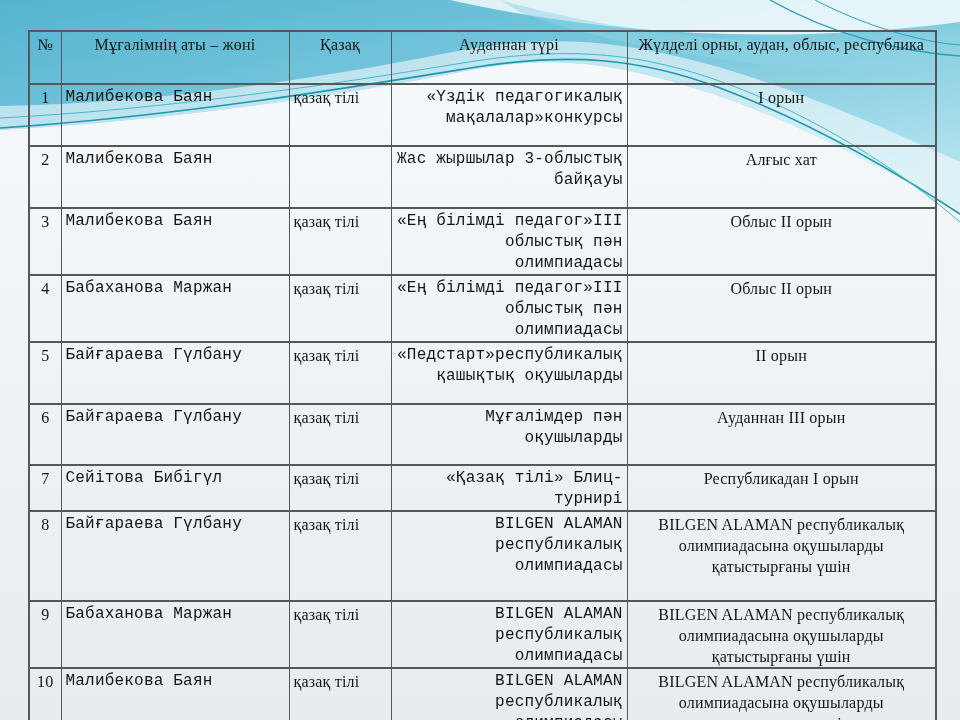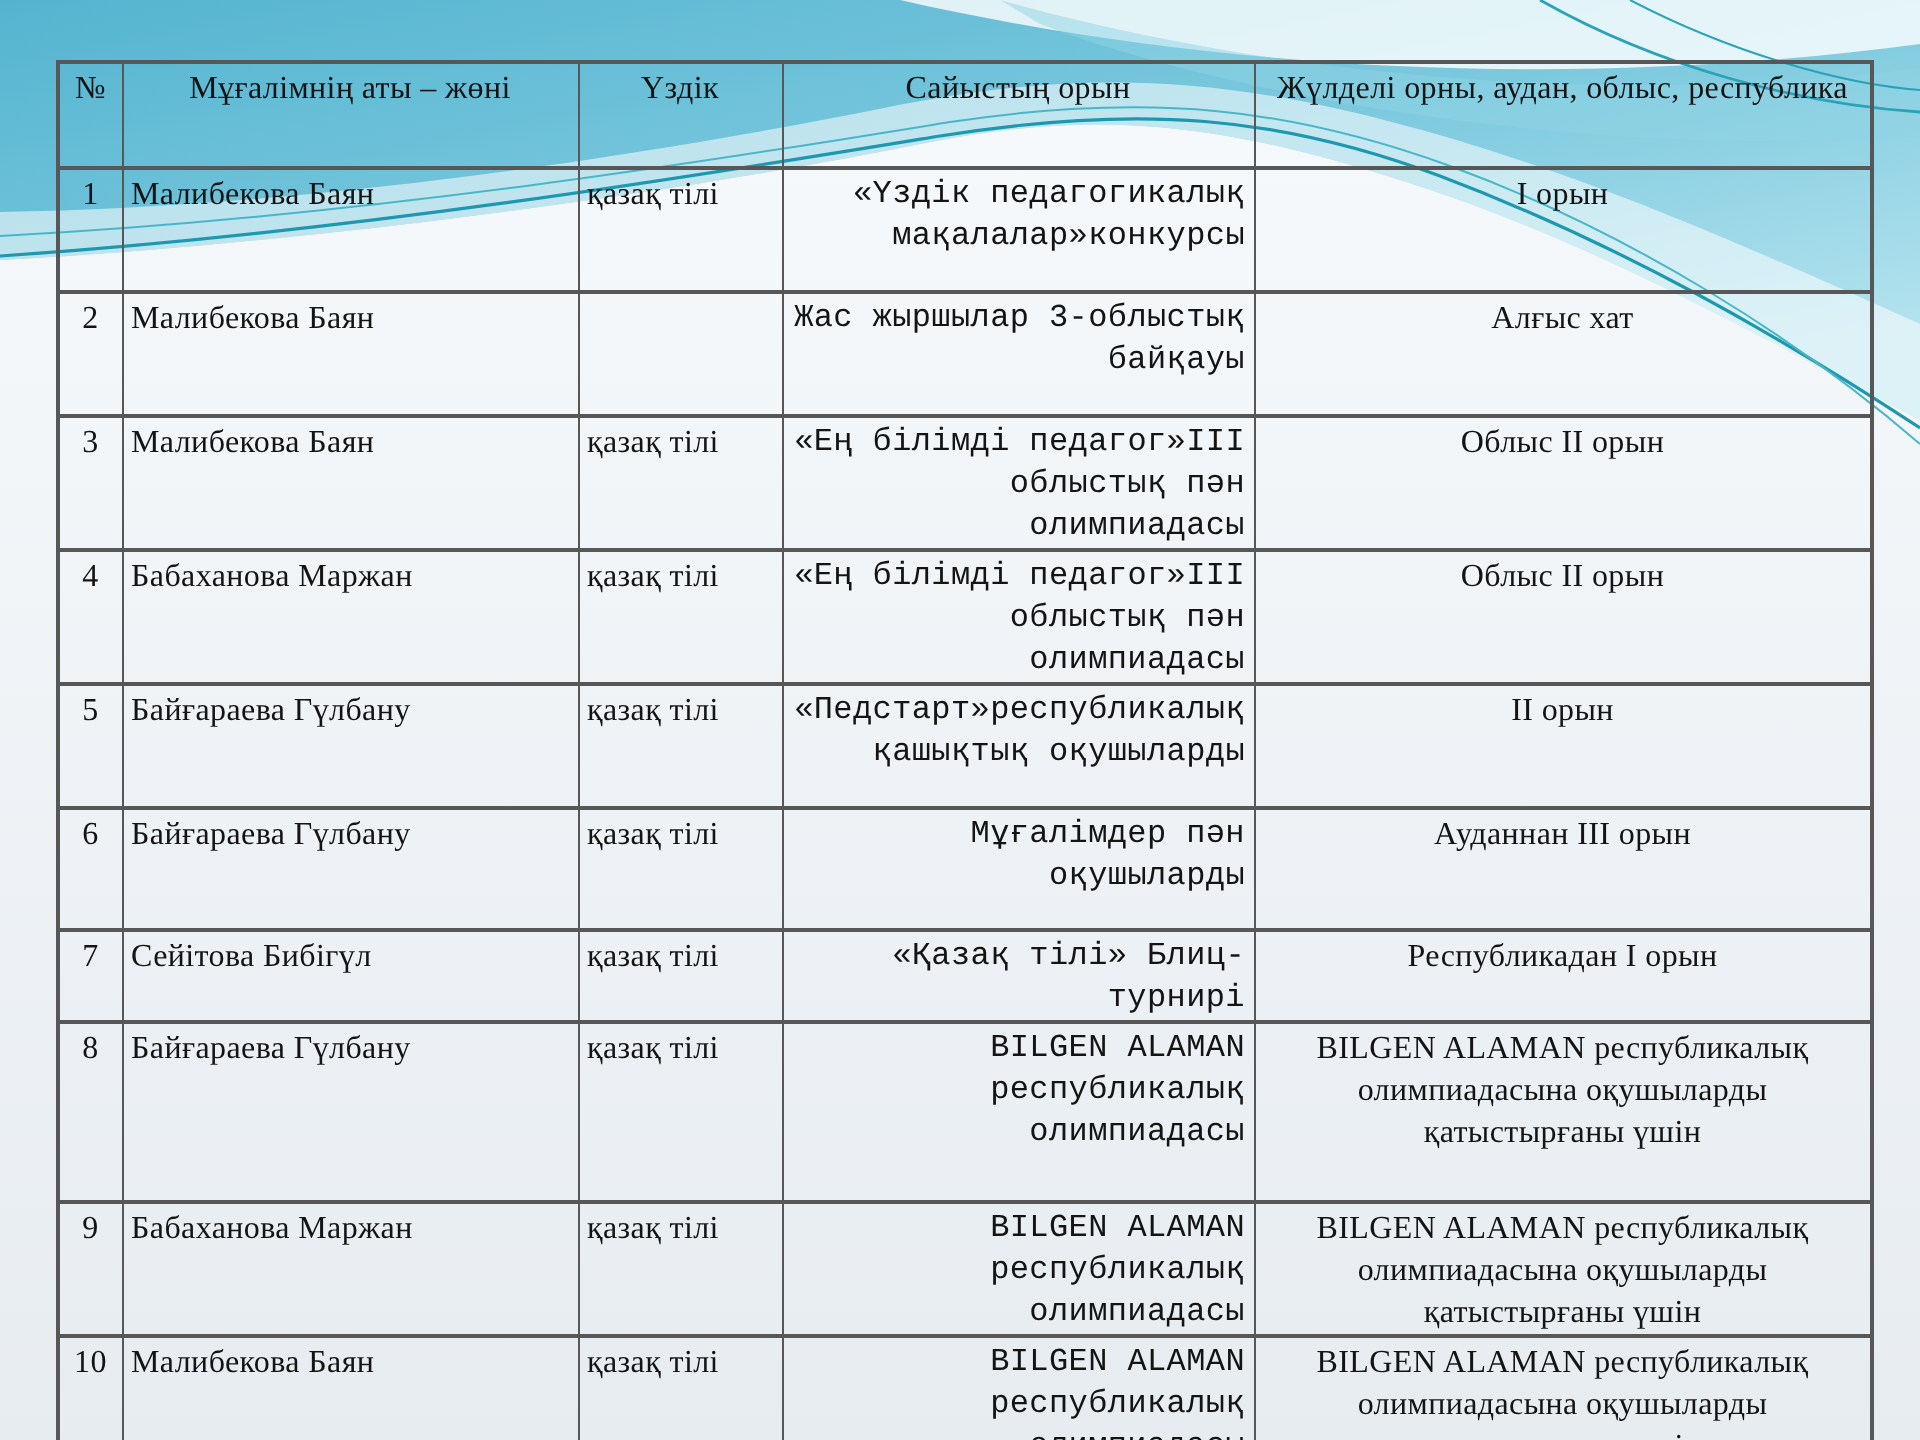--- a/index.html
+++ b/index.html
@@ -41,21 +41,21 @@
     font-size: 16px;
     line-height: 21px;
     letter-spacing: 0.2px;
     color: #141414;
     font-weight: normal;
     overflow: hidden;
     word-wrap: break-word;
   }
   table.awards th { text-align: center; }
   td.col-num      { text-align: center; }
-  td.col-name     { text-align: left; padding-left: 6px; }
+  td.col-name     { text-align: left; padding-left: 6px; font-family: Liberation Mono, monospace; }
   td.col-subject  { text-align: left; }
   td.col-competition { text-align: right; font-family: Liberation Mono, monospace; }
   td.col-award    { text-align: center; }
 </style>
 </head>
 <body>
 
 <svg class="bg" width="960" height="720" viewBox="0 0 960 720" preserveAspectRatio="none" aria-hidden="true">
   <defs>
     <linearGradient id="gPage" x1="0" y1="0" x2="0" y2="1">
@@ -88,22 +88,22 @@
     <col style="width:32px">
     <col style="width:228px">
     <col style="width:102px">
     <col style="width:236px">
     <col style="width:309px">
   </colgroup>
   <thead>
     <tr style="height:53px">
       <th>№</th>
       <th>Мұғалімнің аты – жөні</th>
-      <th>Үздік</th>
-      <th>Сайыстың орын</th>
+      <th>Қазақ</th>
+      <th>Ауданнан түрі</th>
       <th>Жүлделі орны, аудан, облыс, республика</th>
     </tr>
   </thead>
   <tbody id="table-body">
       <tr style="height: 62px;">
         <td class="col-num">1</td>
         <td class="col-name">Малибекова Баян</td>
         <td class="col-subject">қазақ тілі</td>
         <td class="col-competition">«Үздік педагогикалық мақалалар»конкурсы</td>
         <td class="col-award">І орын</td>

